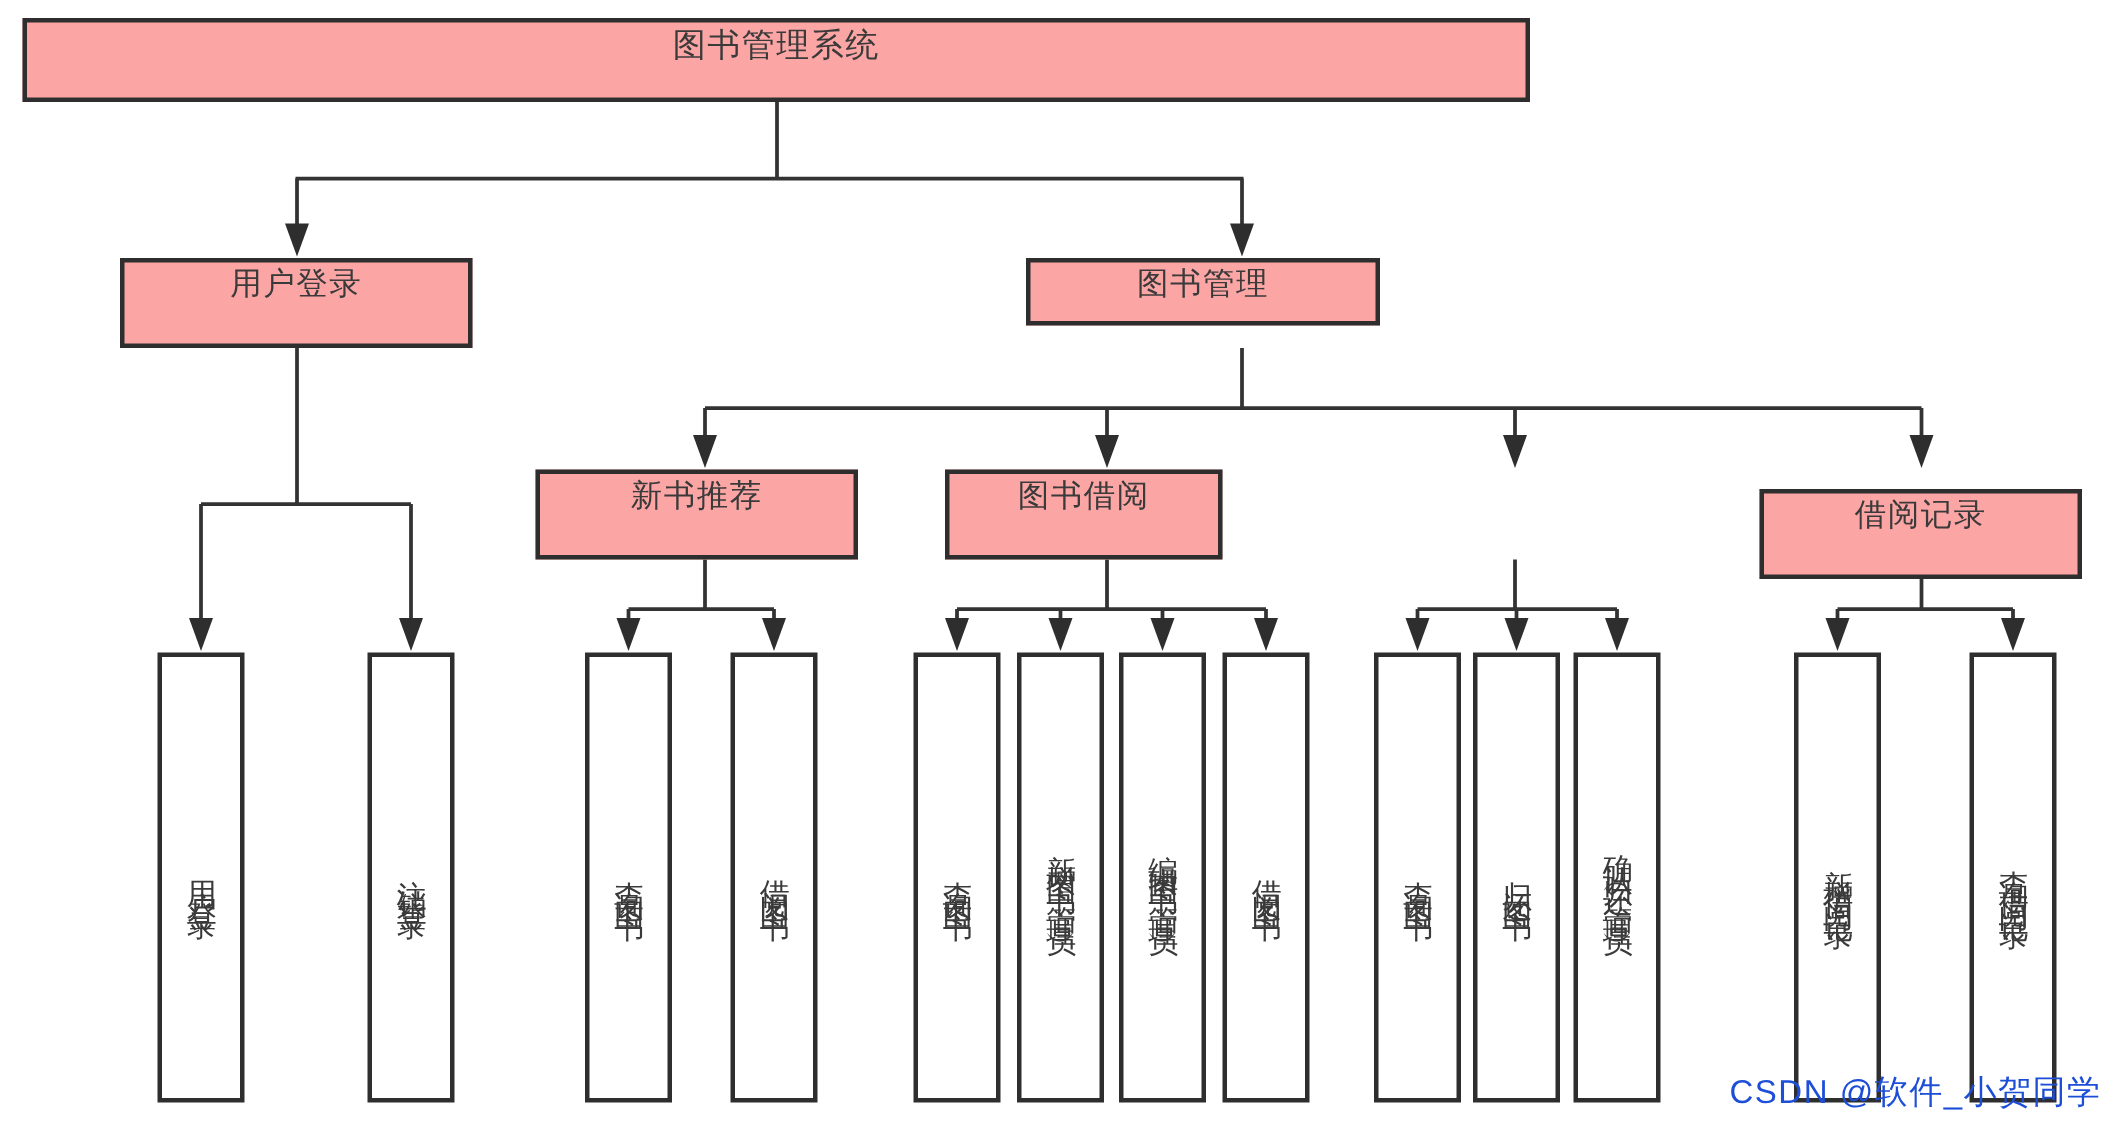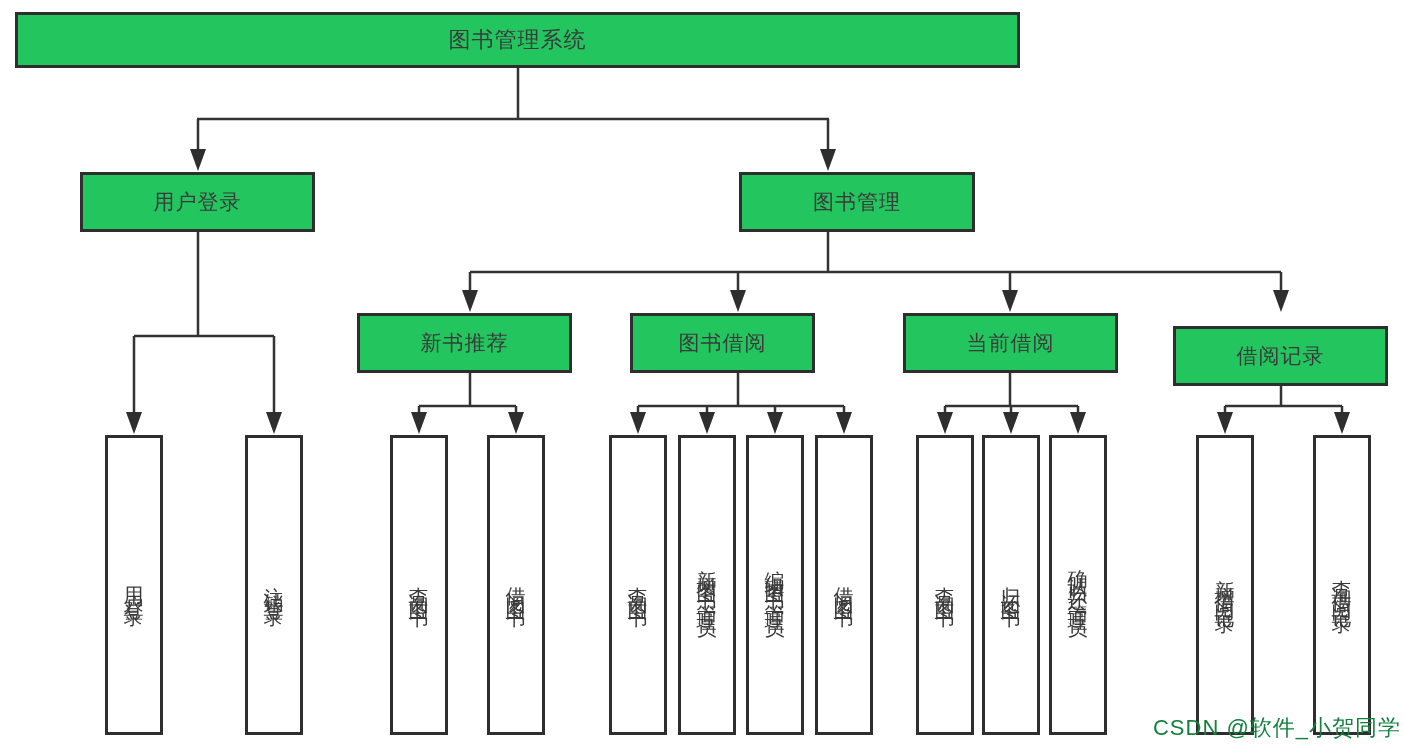--- a/index.html
+++ b/index.html
@@ -2,36 +2,36 @@
 <html><head>
 <meta charset="utf-8">
 <style>
   html,body{margin:0;padding:0;background:#ffffff;}
   .canvas{
     position:relative;width:1405px;height:747px;background:#ffffff;
     font-family:"Liberation Sans",sans-serif;color:#3a3a3a;overflow:hidden;
   }
   .connectors{position:absolute;left:0;top:0;width:1405px;height:747px;}
   .node{
-    position:absolute;box-sizing:border-box;background:#22c55e;
-    border:3px solid #2e2e2e;display:flex;align-items:center;justify-content:center;
+    position:absolute;box-sizing:border-box;background:#fca5a5;
+    border:3px solid #2e2e2e;display:flex;justify-content:center;
     font-size:21px;letter-spacing:1px;white-space:nowrap;
   }
   .node.root{font-size:22px;}
   .leaf{
     position:absolute;box-sizing:border-box;background:#ffffff;
     border:3px solid #2e2e2e;width:58px;height:300px;top:435px;
     display:flex;align-items:center;justify-content:center;
   }
   .leaf .vtext{
     writing-mode:vertical-rl;text-orientation:mixed;
     font-size:20px;line-height:1;letter-spacing:7px;white-space:nowrap;
   }
   .watermark{
-    position:absolute;right:4px;bottom:4px;font-size:22px;color:#15803d;
+    position:absolute;right:4px;bottom:4px;font-size:22px;color:#1d4ed8;
     letter-spacing:1px;white-space:nowrap;
   }
 </style>
 </head>
 <body>
 
 <div class="canvas">
 
   <svg class="connectors" width="1405" height="747" viewBox="0 0 1405 747">
     <path fill="none" stroke="#333333" stroke-width="2.5" d="
@@ -66,32 +66,29 @@
     </g>
   </svg>
 
   <div class="node root" style="left:15px;top:12px;width:1005px;height:56px;">
     <span>图书管理系统</span>
   </div>
 
   <div class="node" style="left:80px;top:172px;width:235px;height:60px;">
     <span>用户登录</span>
   </div>
-  <div class="node" style="left:739px;top:172px;width:236px;height:60px;font-family:Liberation Mono, monospace;">
+  <div class="node" style="left:684px;top:172px;width:236px;height:45px;font-family:Liberation Mono, monospace;">
     <span>图书管理</span>
   </div>
 
   <div class="node" style="left:357px;top:313px;width:215px;height:60px;">
     <span>新书推荐</span>
   </div>
   <div class="node" style="left:630px;top:313px;width:185px;height:60px;">
     <span>图书借阅</span>
-  </div>
-  <div class="node" style="left:903px;top:313px;width:215px;height:60px;">
-    <span>当前借阅</span>
   </div>
   <div class="node" style="left:1173px;top:313px;width:215px;height:60px;margin-top:13px;">
     <span>借阅记录</span>
   </div>
 
   <div class="leaf" style="left:105px;">
     <span class="vtext">用户登录</span>
   </div>
   <div class="leaf" style="left:245px;">
     <span class="vtext">注销登录</span>

